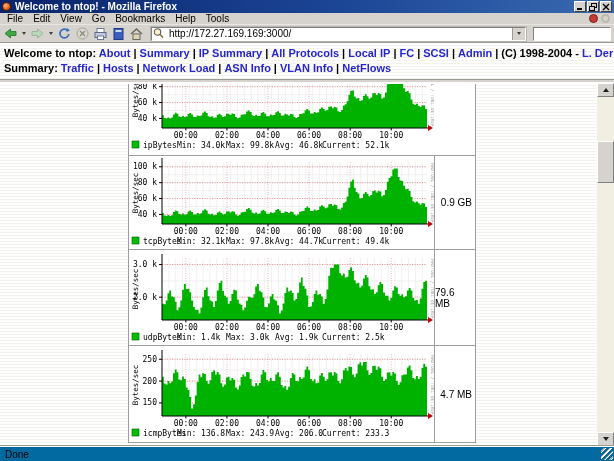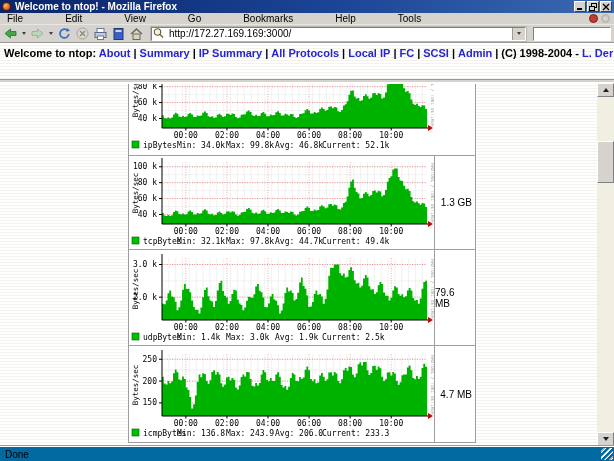--- a/index.html
+++ b/index.html
@@ -118,21 +118,21 @@
     </svg>
   </div>
   <div class="winbtn">
     <svg width="8" height="8">
       <path d="M1 1 L7 7 M7 1 L1 7" stroke="#000" stroke-width="1.4"></path>
     </svg>
   </div>
 </div>
 
 <div class="menubar">
-  <span id="menu-items" style="display:flex;gap:32px;">
+  <span id="menu-items" style="display:flex;">
       <span class="menu-item">File</span>
       <span class="menu-item">Edit</span>
       <span class="menu-item">View</span>
       <span class="menu-item">Go</span>
       <span class="menu-item">Bookmarks</span>
       <span class="menu-item">Help</span>
       <span class="menu-item">Tools</span>
     </span>
   <span class="menubar-right">
     <span class="red-dot"></span>
@@ -203,20 +203,21 @@
       <circle cx="5.5" cy="5.5" r="4" fill="#fff" stroke="#3a6fc0" stroke-width="1.3"></circle>
       <text x="5.5" y="8" font-size="6" text-anchor="middle" fill="#3a6fc0" font-family="Liberation Sans,sans-serif" font-weight="bold">G</text>
       <path d="M8.7 8.2 L12 11" stroke="#3a6fc0" stroke-width="1.5"></path>
     </svg>
     <input class="search-input" readonly="" value="" style="">
   </div>
 </div>
 
 <div class="frame-top stripes">
   <div class="nav-line" id="nav1"><span>Welcome to ntop: </span><a href="#">About</a><span class="nav-sep">|</span><a href="#">Summary</a><span class="nav-sep">|</span><a href="#">IP Summary</a><span class="nav-sep">|</span><a href="#">All Protocols</a><span class="nav-sep">|</span><a href="#">Local IP</a><span class="nav-sep">|</span><a href="#">FC</a><span class="nav-sep">|</span><a href="#">SCSI</a><span class="nav-sep">|</span><a href="#">Admin</a><span class="nav-sep">|</span><span>(C) 1998-2004 - </span><a href="#">L. Deri</a></div>
+  <div class="nav-line" id="nav2"><span>Summary: </span><a href="#">Traffic</a><span class="nav-sep">|</span><a href="#">Hosts</a><span class="nav-sep">|</span><a href="#">Network Load</a><span class="nav-sep">|</span><a href="#">ASN Info</a><span class="nav-sep">|</span><a href="#">VLAN Info</a><span class="nav-sep">|</span><a href="#">NetFlows</a></div>
 </div>
 
 <div class="frame-divider"></div>
 
 <div class="frame-bottom stripes">
   <div class="ntable">
     <div class="trow">
       <div class="gcell">
         <svg class="graph-svg" width="305" height="92">
             <rect x="0" y="0" width="305" height="92" fill="#ffffff"></rect>
@@ -391,21 +392,21 @@
             <text x="221.14999999999998" y="78" text-anchor="middle" font-size="8" font-family="DejaVu Sans Mono,monospace" fill="#000">08:00</text>
             <line x1="262.225" y1="68" x2="262.225" y2="70.5" stroke="#000"></line>
             <text x="262.225" y="78" text-anchor="middle" font-size="8" font-family="DejaVu Sans Mono,monospace" fill="#000">10:00</text>
             <text x="9" y="37" text-anchor="middle" font-size="7.5" font-family="DejaVu Sans Mono,monospace" fill="#000" transform="rotate(-90 9 37)">Bytes/sec</text>
             <text x="302" y="37" text-anchor="middle" font-size="4.5" font-family="DejaVu Sans Mono,monospace" fill="#aaaaaa" transform="rotate(90 302 37)">RRDTOOL / TOBI OETIKER</text>
             <rect x="3" y="81" width="7" height="7" fill="#00c000" stroke="#005500" stroke-width="0.6"></rect>
             <text y="88" font-size="8" font-family="DejaVu Sans Mono,monospace" fill="#000"><tspan x="14">tcpBytes</tspan><tspan x="48">Min: 32.1k</tspan><tspan x="97">Max: 97.8k</tspan><tspan x="146">Avg: 44.7k</tspan><tspan x="193">Current: 49.4k</tspan></text>
           </svg>
       </div>
       <div class="tcell">
-        <span>1.3 GB</span>
+        <span>0.9 GB</span>
       </div>
     </div>
     <div class="trow">
       <div class="gcell">
         <svg class="graph-svg" width="305" height="92">
             <rect x="0" y="0" width="305" height="92" fill="#ffffff"></rect>
             <line x1="39.85" y1="6" x2="39.85" y2="68" stroke="#ebebeb" stroke-width="0.7"></line>
             <line x1="46.7" y1="6" x2="46.7" y2="68" stroke="#ebebeb" stroke-width="0.7"></line>
             <line x1="53.550000000000004" y1="6" x2="53.550000000000004" y2="68" stroke="#ebebeb" stroke-width="0.7"></line>
             <line x1="60.400000000000006" y1="6" x2="60.400000000000006" y2="68" stroke="#ebebeb" stroke-width="0.7"></line>

